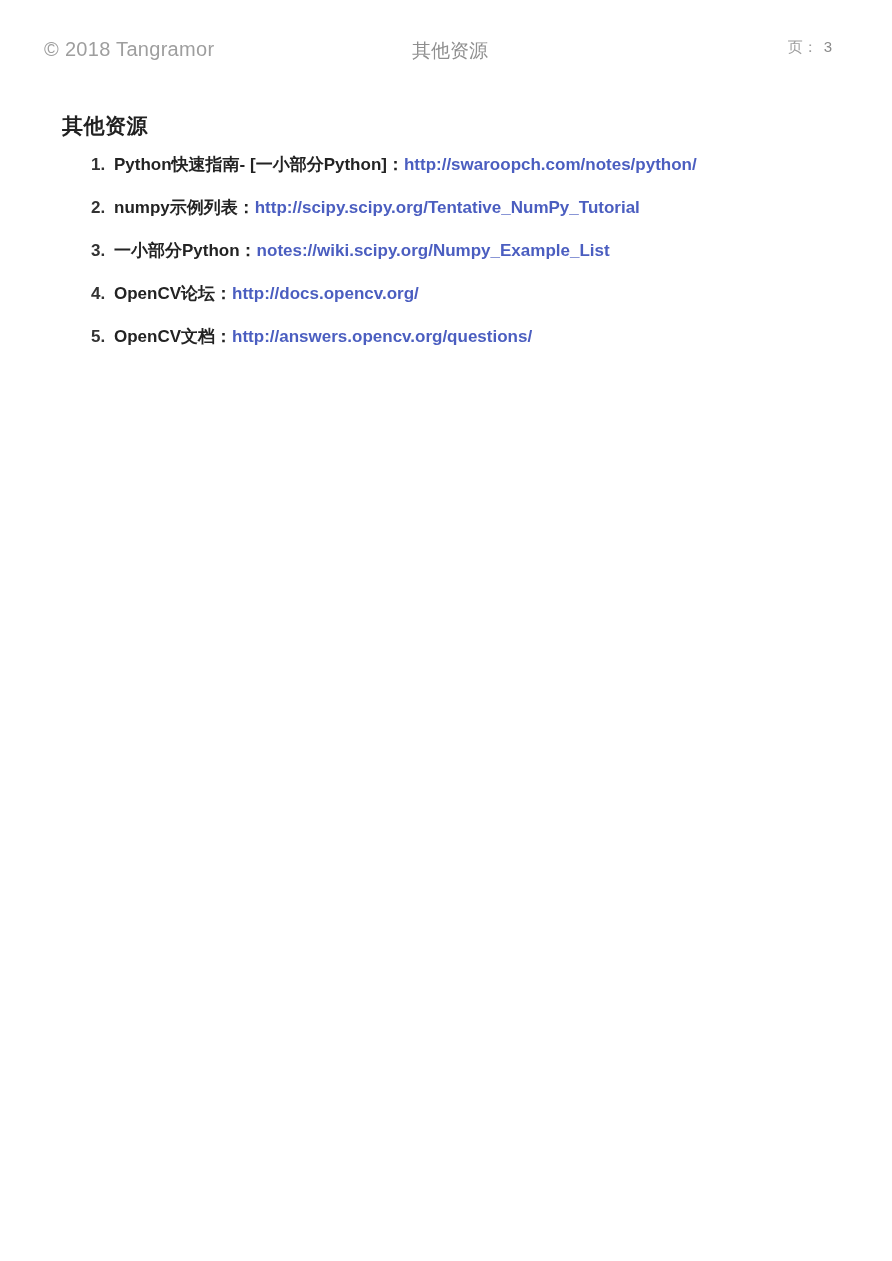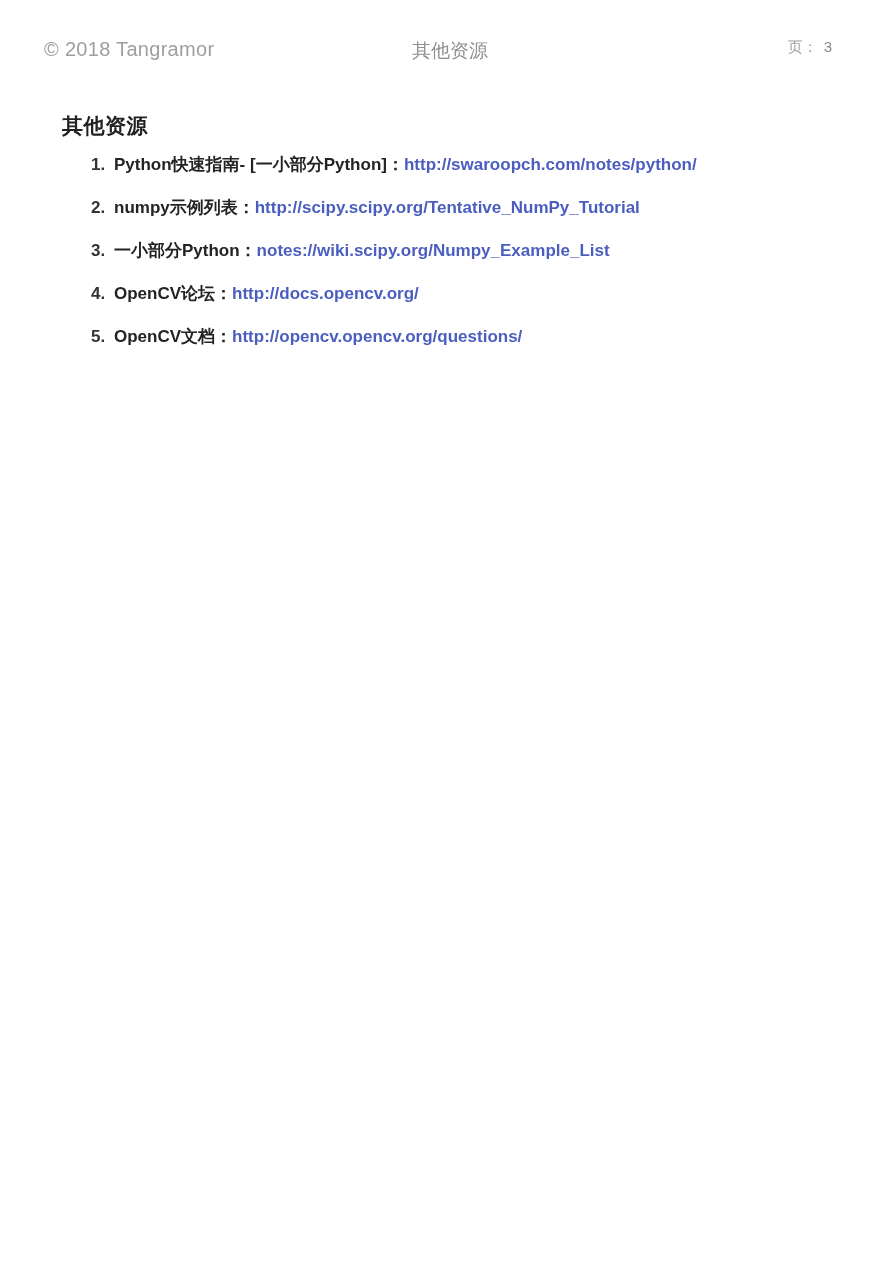--- a/index.html
+++ b/index.html
@@ -119,16 +119,16 @@
     <li>
       <span class="item-text">numpy示例列表：</span><a class="res-link" href="#">http://scipy.scipy.org/Tentative_NumPy_Tutorial</a>
     </li>
     <li>
       <span class="item-text">一小部分Python：</span><a class="res-link" href="#">notes://wiki.scipy.org/Numpy_Example_List</a>
     </li>
     <li>
       <span class="item-text">OpenCV论坛：</span><a class="res-link" href="#">http://docs.opencv.org/</a>
     </li>
     <li>
-      <span class="item-text">OpenCV文档：</span><a class="res-link" href="#">http://opencv.opencv.org/questions/</a>
+      <span class="item-text">OpenCV文档：</span><a class="res-link" href="#">http://answers.opencv.org/questions/</a>
     </li>
   </ol>
 </div>
 
 </body></html>

